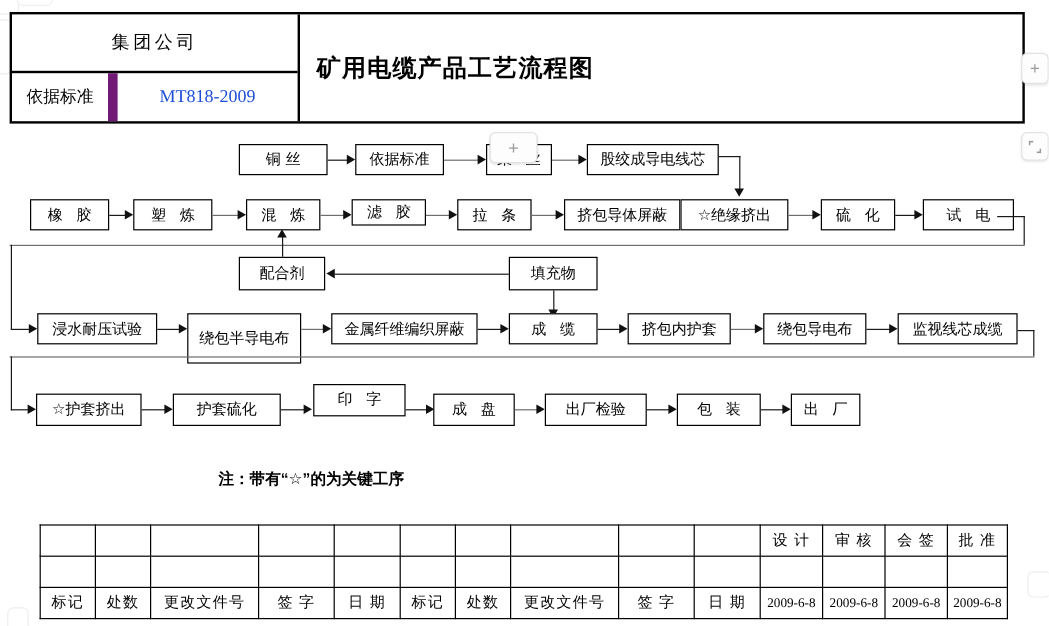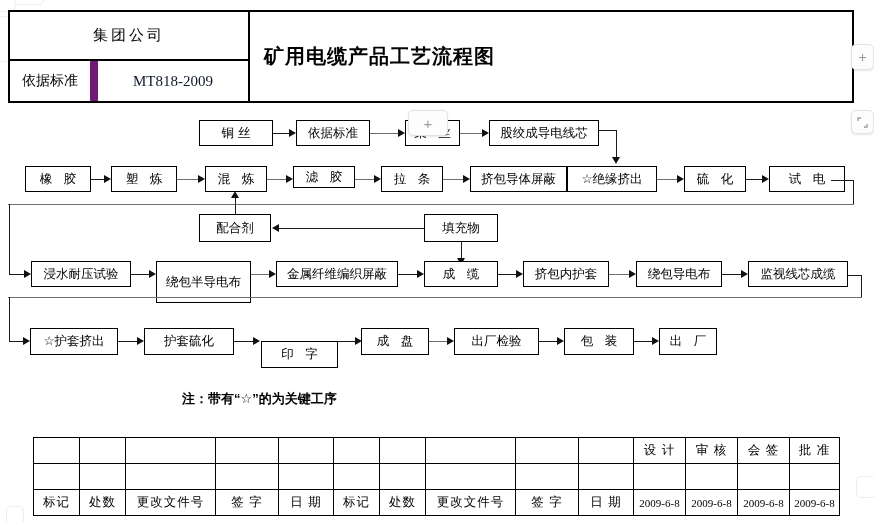--- a/index.html
+++ b/index.html
@@ -45,21 +45,21 @@
     width: 88px; height: 100%;
     border-right: 8px solid #701a75;
     display: flex; align-items: center; justify-content: center;
     font-family: "Liberation Serif", "DejaVu Serif", serif;
     font-size: 14px; color: #000;
   }
   .tb-stdvalue {
     flex: 1; height: 100%;
     display: flex; align-items: center; justify-content: center;
     font-family: "Liberation Serif", "DejaVu Serif", serif;
-    font-size: 15px; color: #0f172a;
+    font-size: 15px; color: #1d4ed8;
   }
   .tb-title {
     position: absolute; left: 240px; top: 0; right: 0; bottom: 0;
     display: flex; align-items: center;
     padding-left: 14px;
     font-family: "Liberation Serif", "DejaVu Serif", serif;
     font-weight: bold;
     font-size: 20px; color: #000;
     letter-spacing: 1px;
   }
@@ -288,21 +288,21 @@
   <div class="arrow-r" style="left:23px; top:336.5px;"></div>
 
   <div class="node" style="left:30px; top:328px; width:88px; height:27px;">☆护套挤出</div>
   <div class="hline" style="left:118px; top:341px; width:22px;"></div>
   <div class="arrow-r" style="left:137px; top:336.5px;"></div>
 
   <div class="node" style="left:144px; top:328px; width:90px; height:27px;">护套硫化</div>
   <div class="hline" style="left:234px; top:341px; width:23px;"></div>
   <div class="arrow-r" style="left:253px; top:336.5px;"></div>
 
-  <div class="node sp" style="left:261px; top:341px; width:77px; height:27px;">印  字</div>
+  <div class="node sp" style="left:261px; top:320px; width:77px; height:27px;">印  字</div>
   <div class="hline" style="left:338px; top:341px; width:20px;"></div>
   <div class="arrow-r" style="left:355px; top:336.5px;"></div>
 
   <div class="node sp" style="left:361px; top:328px; width:68px; height:27px;">成  盘</div>
   <div class="hline grey" style="left:429px; top:341px; width:21px;"></div>
   <div class="arrow-r" style="left:447px; top:336.5px;"></div>
 
   <div class="node" style="left:454px; top:328px; width:85px; height:27px;">出厂检验</div>
   <div class="hline" style="left:539px; top:341px; width:21px;"></div>
   <div class="arrow-r" style="left:557px; top:336.5px;"></div>

